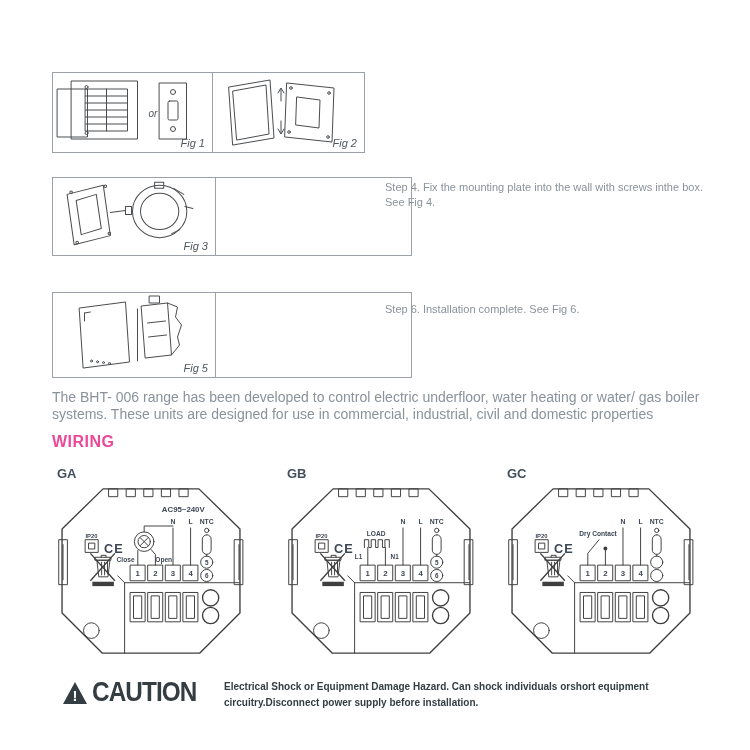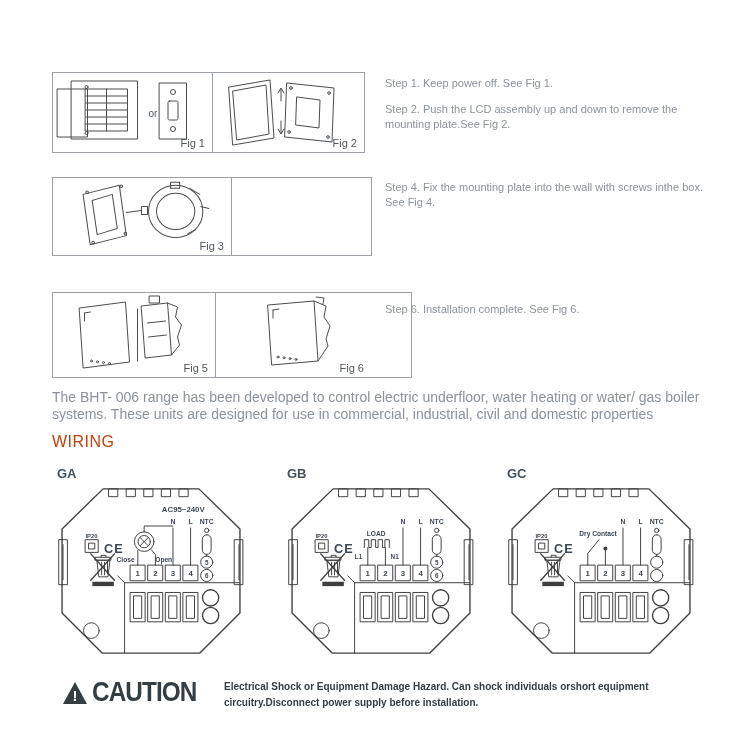--- a/index.html
+++ b/index.html
@@ -1,34 +1,34 @@
 <!DOCTYPE html>
 <html><head>
 <meta charset="utf-8">
 <style>
   html,body{margin:0;padding:0;background:#ffffff;}
   .page{position:relative;width:750px;height:750px;background:#ffffff;overflow:hidden;
         font-family:"Liberation Sans",sans-serif;}
   
   .fig-row{position:absolute;border:1px solid #9ba1a6;display:flex;box-sizing:border-box;background:#fff;}
-  .fig-cell{position:relative;height:100%;box-sizing:border-box;}
+  .fig-cell{position:relative;height:100%;box-sizing:border-box;font-style:italic;}
   .fig-cell.first{border-right:1px solid #9ba1a6;}
   .fig-label{position:absolute;right:7px;bottom:3px;font-size:11px;color:#4f565c;}
   .fig-art{position:absolute;inset:0;width:100%;height:100%;}
   .lineart{stroke:#4a4d50;stroke-width:1;fill:none;stroke-linejoin:round;stroke-linecap:round;}
   .lineart text{stroke:none;fill:#4f565c;}
   
   .steps-block{position:absolute;left:385px;width:334px;}
   .steps-block p{margin:0 0 11px 0;font-size:11px;line-height:15px;color:#8a929b;}
   
   .intro{position:absolute;left:52px;top:389px;width:676px;margin:0;
          font-size:14px;line-height:17px;color:#8a929b;}
   
   .wiring-head{position:absolute;left:52px;top:433px;display:flex;align-items:baseline;}
-  .wiring-title{font-size:16px;font-weight:normal;letter-spacing:.5px;color:#c2410c;}
+  .wiring-title{font-size:16px;font-weight:bold;letter-spacing:.5px;color:#ec4899;}
   .wiring-sub{margin-left:26px;font-size:11.5px;color:#8a929b;}
   
   .diagram{position:absolute;top:466px;width:188px;}
   .diagram-title{font-size:13px;font-weight:bold;color:#42505e;margin-bottom:2px;}
   svg.plate{display:block;width:186px;height:174px;margin:0 auto;}
   .dwg{stroke:#3f3f3f;stroke-width:1;fill:none;stroke-linejoin:round;stroke-linecap:round;}
   .dwg-bold{stroke:#3f3f3f;stroke-width:1.4;fill:none;stroke-linejoin:round;}
   .dfill{fill:#3f3f3f;stroke:none;}
   .lbl{fill:#3c4654;font-family:"Liberation Sans",sans-serif;font-weight:bold;stroke:none;}
   .lbl-n{font-size:7px;}
@@ -134,21 +134,21 @@
           <circle cx="116" cy="20" r="1.3"></circle>
         <circle cx="76" cy="59" r="1.3"></circle>
           <circle cx="115" cy="64" r="1.3"></circle>
         <path d="M68,28 L68,16 M65,20 L68,15 L71,20"></path>
         <path d="M68,48 L68,60 M65,56 L68,61 L71,56"></path>
       </svg>
       <span class="fig-label">Fig 2</span>
     </div>
   </div>
 
-  <div class="fig-row" style="left:52px;top:177px;width:320px;height:79px;padding-left:16px;">
+  <div class="fig-row" style="left:52px;top:177px;width:360px;height:79px;">
     <div class="fig-cell first" style="width:163px;">
       <svg class="fig-art lineart" viewBox="0 0 161 76">
         <polygon points="14,16 50,7 57,57 21,66"></polygon>
         <polygon points="23,22 43,16 48,50 28,56"></polygon>
         <circle cx="18" cy="14" r="1.3"></circle>
           <circle cx="52" cy="8" r="1.3"></circle>
         <circle cx="24" cy="64" r="1.3"></circle>
           <circle cx="56" cy="55" r="1.3"></circle>
         <line x1="57" y1="34" x2="72" y2="32"></line>
         <rect x="72" y="28" width="6" height="8"></rect>
@@ -171,39 +171,22 @@
         <circle cx="50" cy="69.6" r="1"></circle>
           <circle cx="56" cy="70.4" r="1"></circle>
         <line x1="84" y1="16" x2="84" y2="68"></line>
         <polygon points="88,13 114,10 118,62 92,65"></polygon>
         <rect x="96" y="3" width="10" height="7"></rect>
         <path d="M114,10 L124,14 L122,24 L128,32 L124,44 L126,52 L118,62"></path>
         <path d="M94,30 l18,-2 M95,44 l18,-2"></path>
       </svg>
       <span class="fig-label">Fig 5</span>
     </div>
-    <div class="fig-cell" style="width:155px;">
-      <svg class="fig-art lineart" viewBox="0 0 155 84">
-        <polygon points="52,12 98,8 102,68 56,72"></polygon>
-        <path d="M57,17 l0,8 M57,17 l6,-1"></path>
-        <circle cx="62" cy="64" r="1"></circle>
-          <circle cx="68" cy="64.8" r="1"></circle>
-        <circle cx="74" cy="65.6" r="1"></circle>
-          <circle cx="80" cy="66.4" r="1"></circle>
-        <path d="M98,8 L110,13 L108,24 L114,33 L110,46 L112,53 L102,68"></path>
-        <path d="M100,4 l8,1 l-1,6"></path>
-      </svg>
-      <span class="fig-label">Fig 6</span>
-    </div>
-  </div>
-
-  <div class="steps-block" style="top:76px;">
-    <p>Step 1. Keep power off. See Fig 1.</p>
-    <p>Step 2. Push the LCD assembly up and down to remove the mounting plate.See Fig 2.</p>
-  </div>
+  </div>
+
   <div class="steps-block" style="top:180px;">
     <p>Step 4. Fix the mounting plate into the wall with screws inthe box. See Fig 4.</p>
   </div>
   <div class="steps-block" style="top:302px;">
     <p>Step 6. Installation complete. See Fig 6.</p>
   </div>
 
   <p class="intro">The BHT- 006 range has been developed to control electric underfloor, water heating or water/ gas boiler systems. These units are designed for use in commercial, industrial, civil and domestic properties</p>
 
   <div class="wiring-head">

